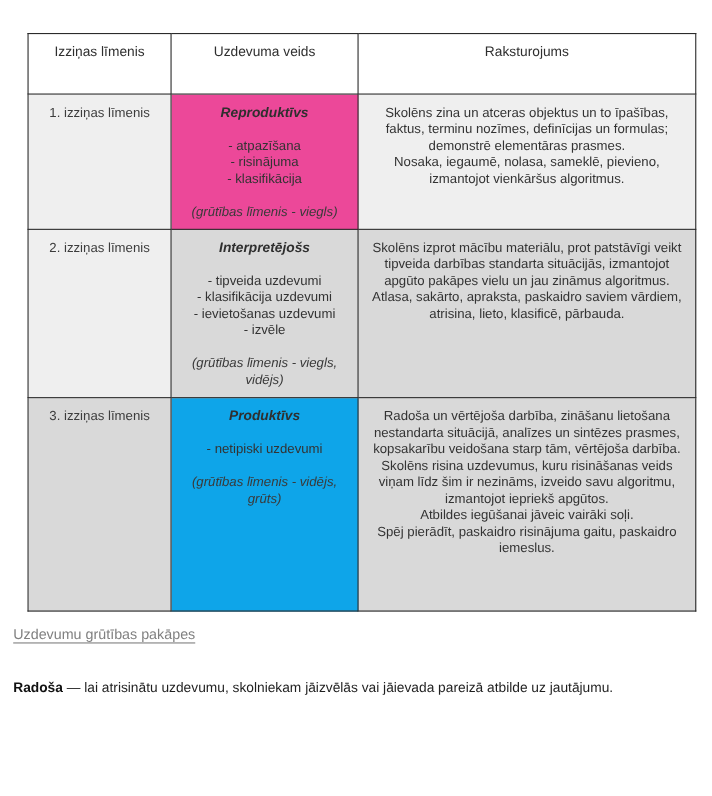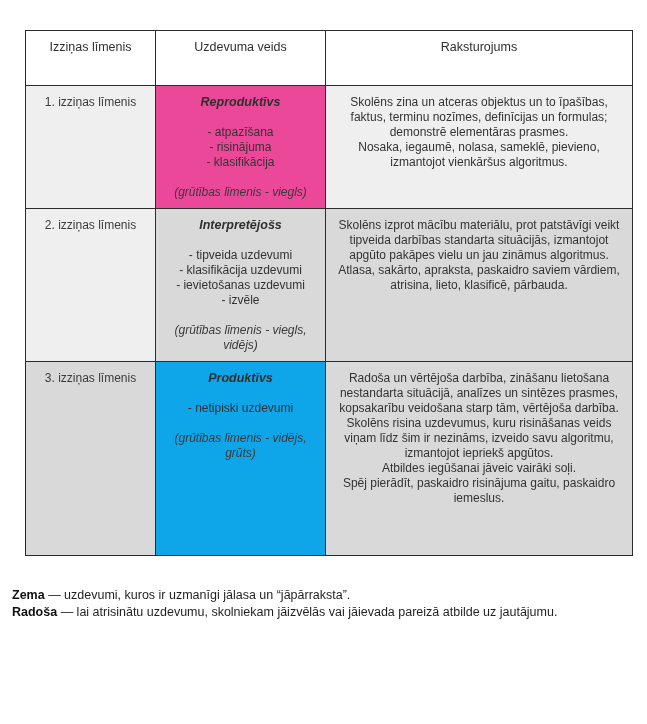--- a/index.html
+++ b/index.html
@@ -118,17 +118,17 @@
             <div>Skolēns risina uzdevumus, kuru risināšanas veids viņam līdz šim ir nezināms, izveido savu algoritmu, izmantojot iepriekš apgūtos.</div>
             <div>Atbildes iegūšanai jāveic vairāki soļi.</div>
             <div>Spēj pierādīt, paskaidro risinājuma gaitu, paskaidro iemeslus.</div>
           </div>
     </td>
   </tr>
 </tbody>
   </table>
 
 <div class="footer">
+  <span class="footer-heading" style="color: rgb(128, 128, 128);">Uzdevumu grūtības pakāpes</span>
   <div class="footer-items">
-    <div><b>Zema</b><span> — uzdevumi, kuros ir uzmanīgi jālasa un “jāpārraksta”.</span></div>
     <div><b>Radoša</b><span> — lai atrisinātu uzdevumu, skolniekam jāizvēlās vai jāievada pareizā atbilde uz jautājumu.</span></div>
   </div>
 </div>
 
 </body></html>

